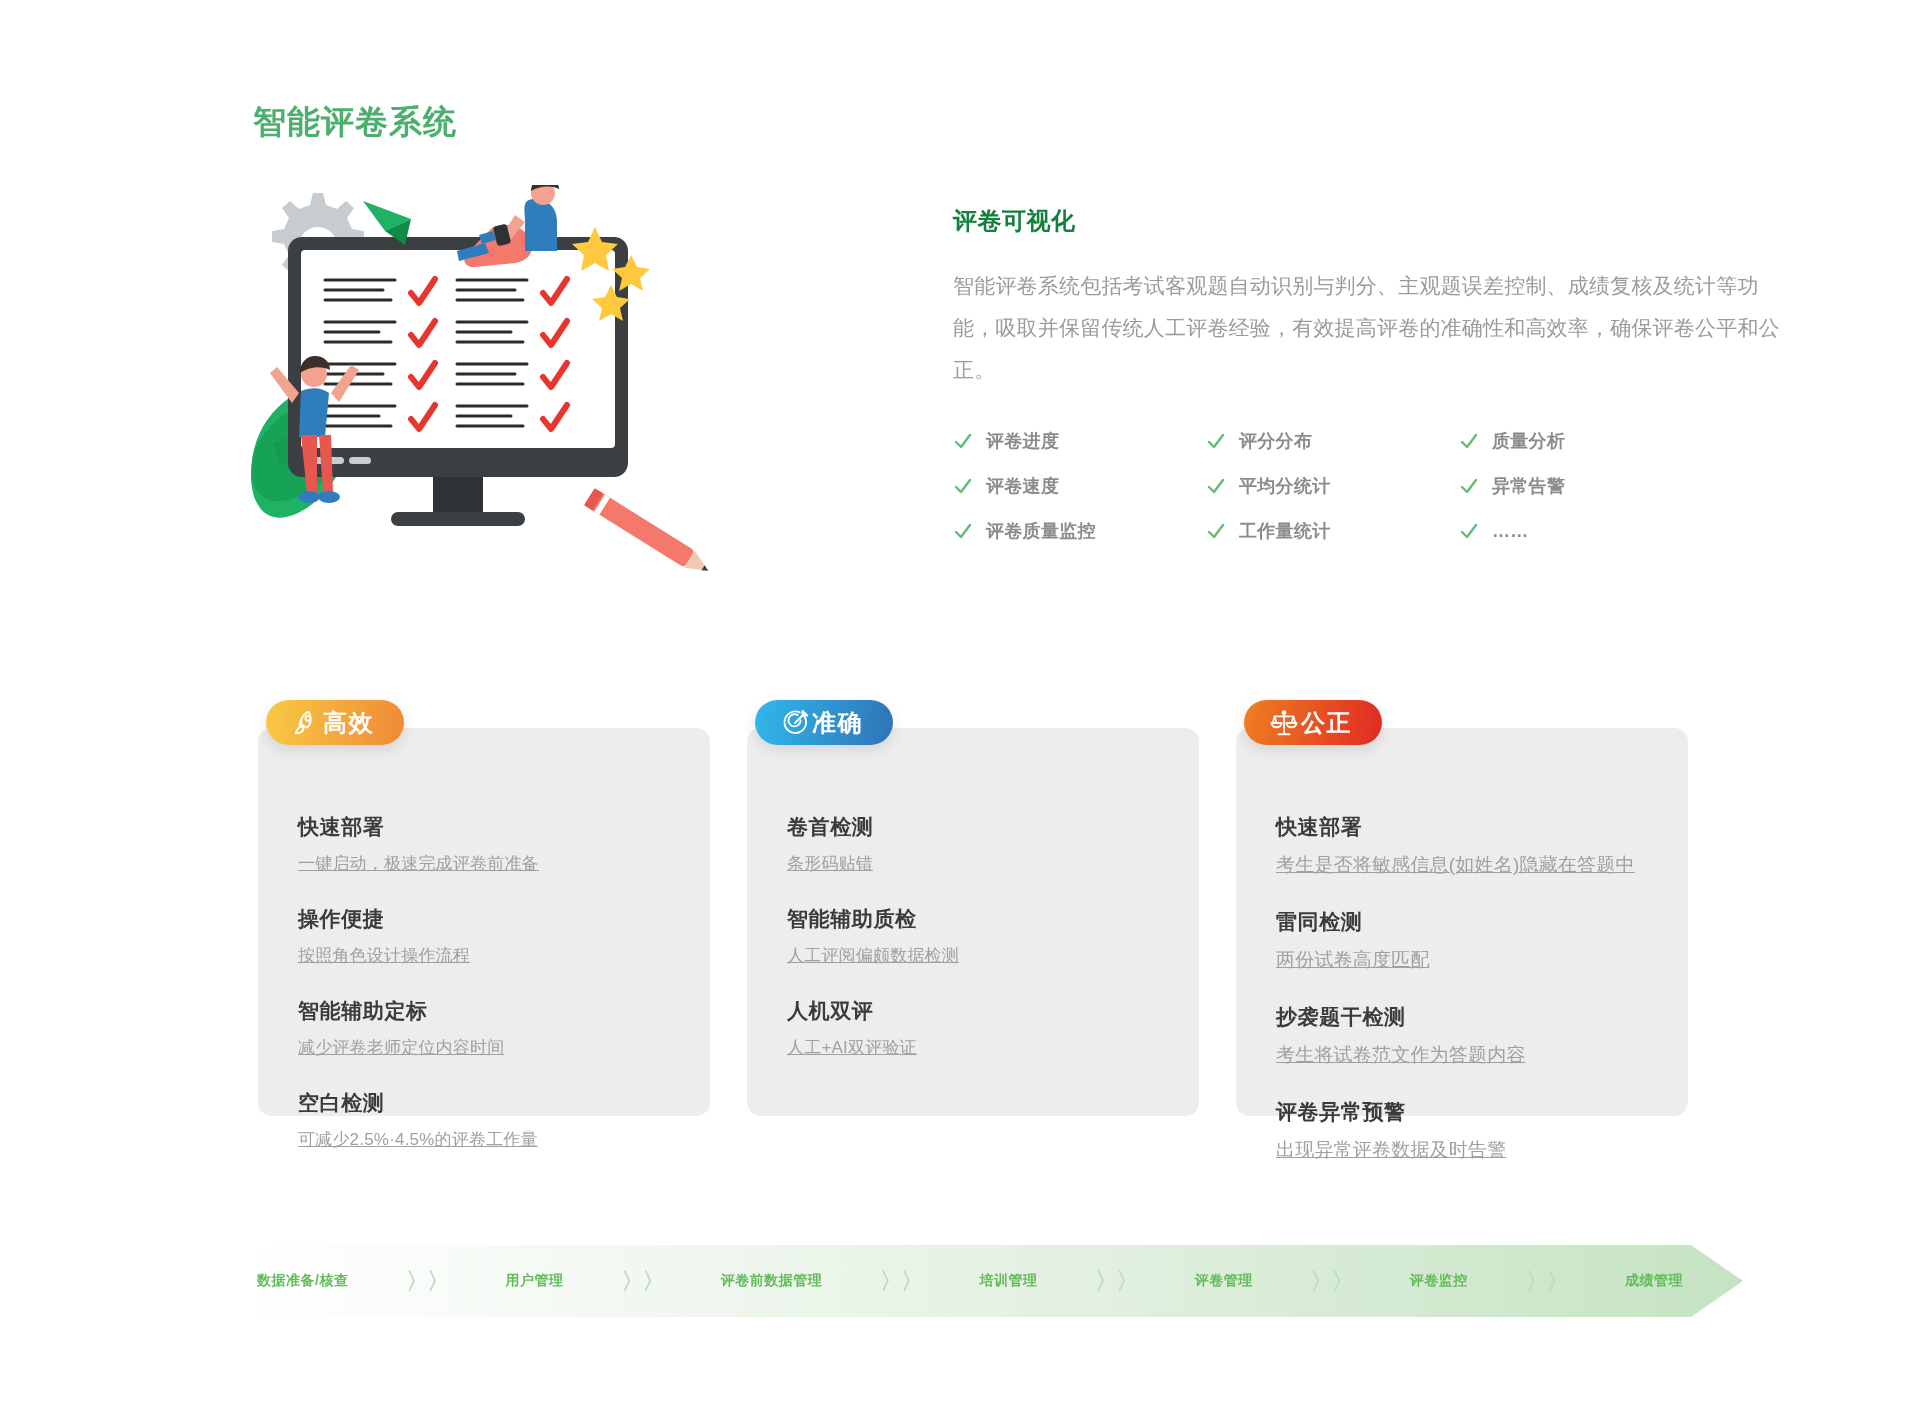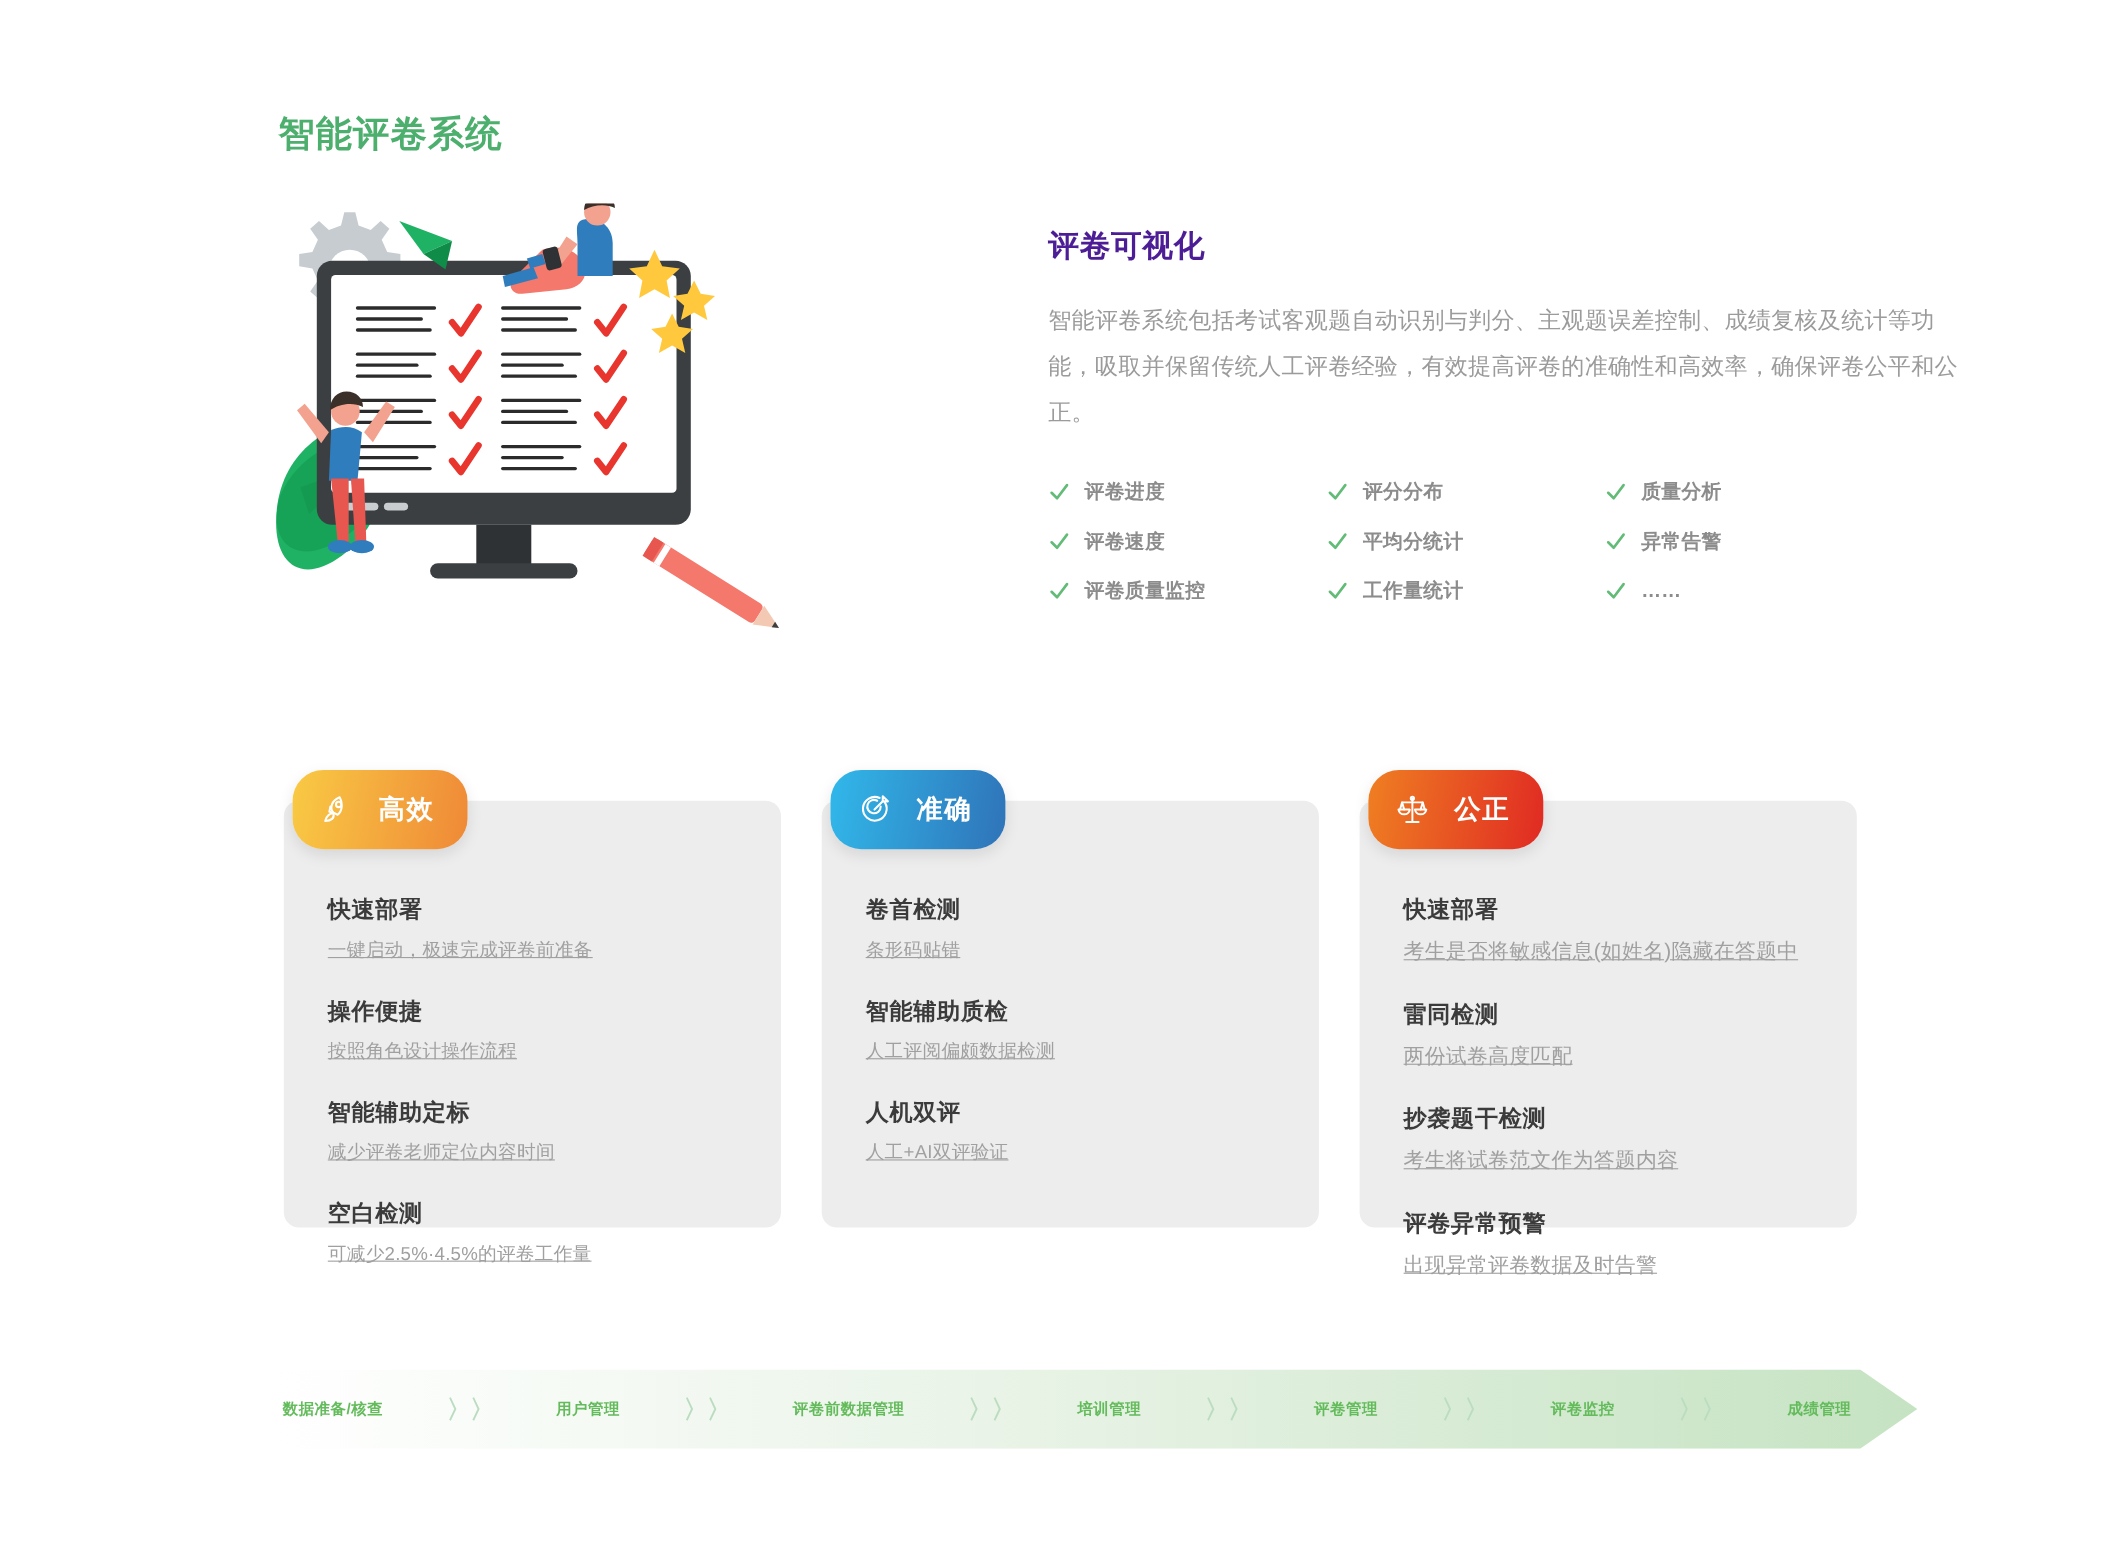--- a/index.html
+++ b/index.html
@@ -21,21 +21,21 @@
 
   
   .hero-illu {
     position: absolute; left: 195px; top: 185px;
     width: 610px; height: 430px;
   }
 
   
   .info-block { position: absolute; left: 905px; top: 205px; width: 830px; }
   .info-title {
-    font-size: 28px; font-weight: bold; color: #4c1d95;
+    font-size: 24px; font-weight: bold; color: #15803d;
     letter-spacing: .5px; margin-bottom: 28px;
   }
   .info-para {
     font-size: 21px; color: #9b9b9b; line-height: 2.0;
     letter-spacing: .2px; width: 832px;
   }
 
   .check-grid {
     margin-top: 38px;
     display: grid;
@@ -50,22 +50,22 @@
   .check-label {
     font-size: 18px; font-weight: bold; color: #8c8c8c;
     letter-spacing: .3px; white-space: nowrap;
   }
 
   
   .cards { position: absolute; left: 210px; top: 700px; display: flex; gap: 37px; }
   .card-wrap { position: relative; width: 452px; }
   .card-badge {
     position: absolute; left: 8px; top: 0;
-    height: 72px; border-radius: 28px;
-    display: flex; align-items: center; gap: 23px;
+    height: 45px; border-radius: 28px;
+    display: flex; align-items: center; gap: 2px;
     padding: 0 30px 0 25px;
     box-shadow: 0 5px 14px rgba(0,0,0,.10);
     z-index: 3;
   }
   .badge-efficient { background: linear-gradient(100deg, #f8c council, #f8cb45 0%, #f08c3a 100%); }
   .badge-efficient { background: linear-gradient(100deg, #f9ca44 0%, #ef8937 100%); }
   .badge-accurate  { background: linear-gradient(100deg, #31b8ea 0%, #2f73b8 100%); }
   .badge-fair      { background: linear-gradient(100deg, #ef7f22 0%, #e02a23 100%); }
   .badge-icon { width: 30px; height: 30px; color: #ffffff; display: block; flex: none; }
   .badge-text {

